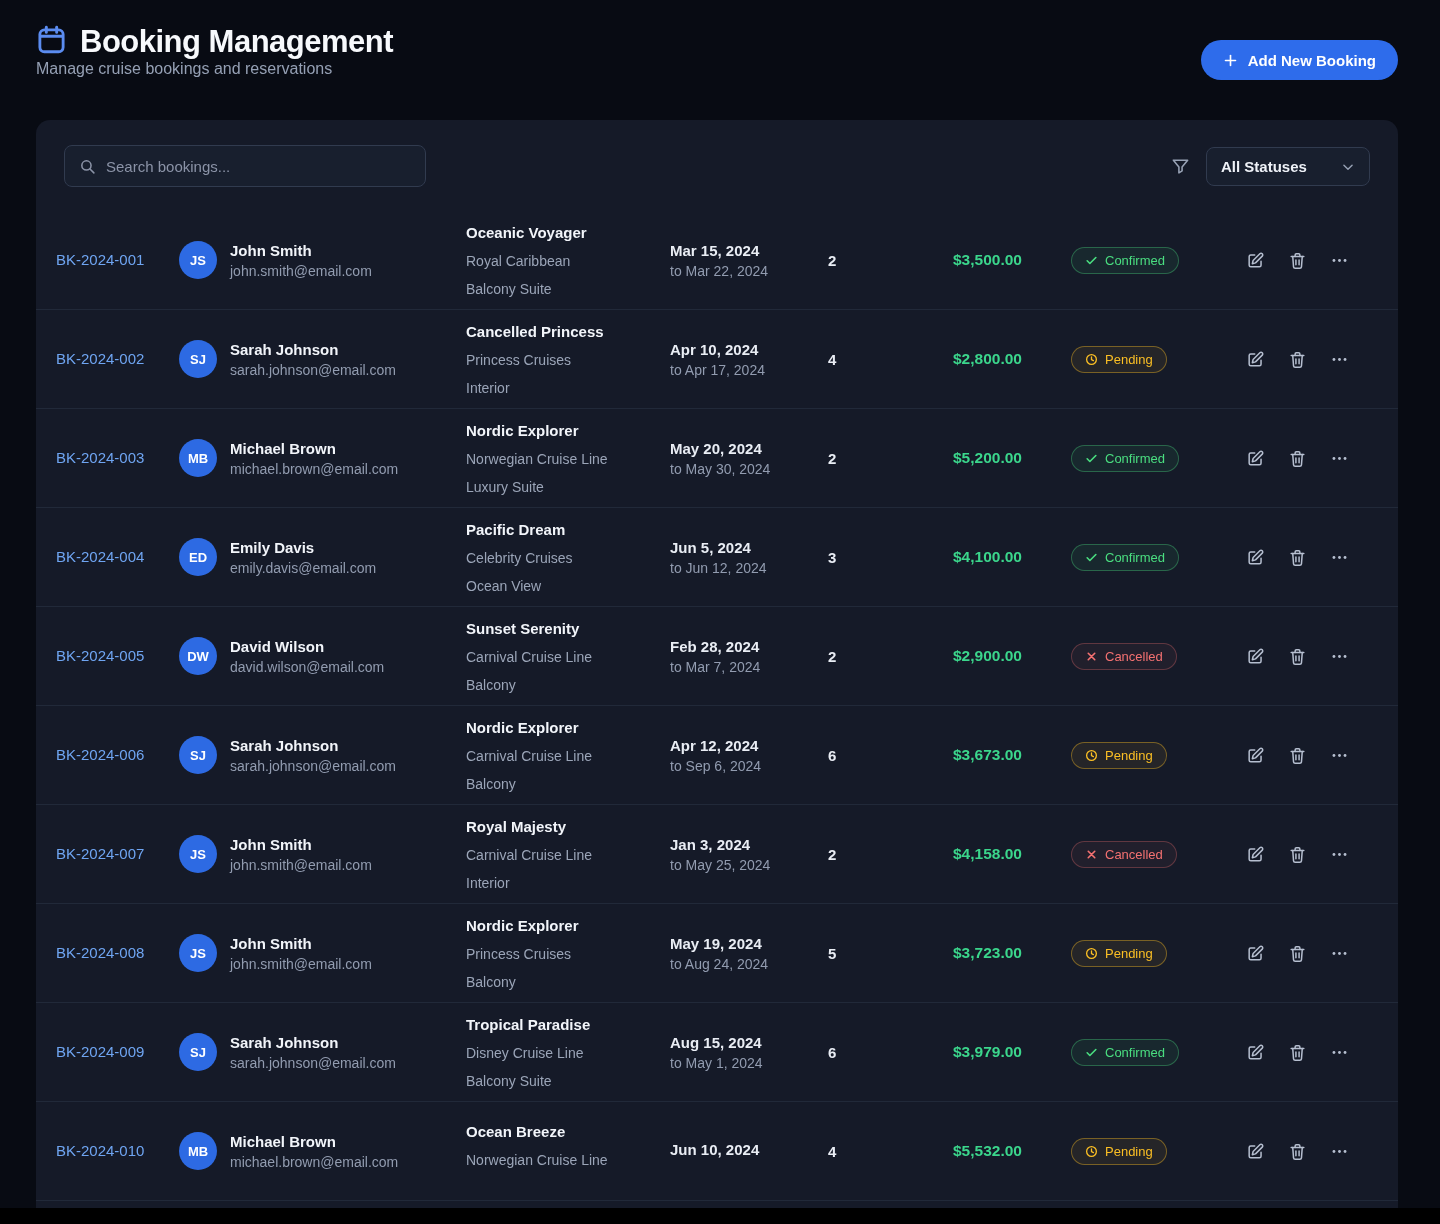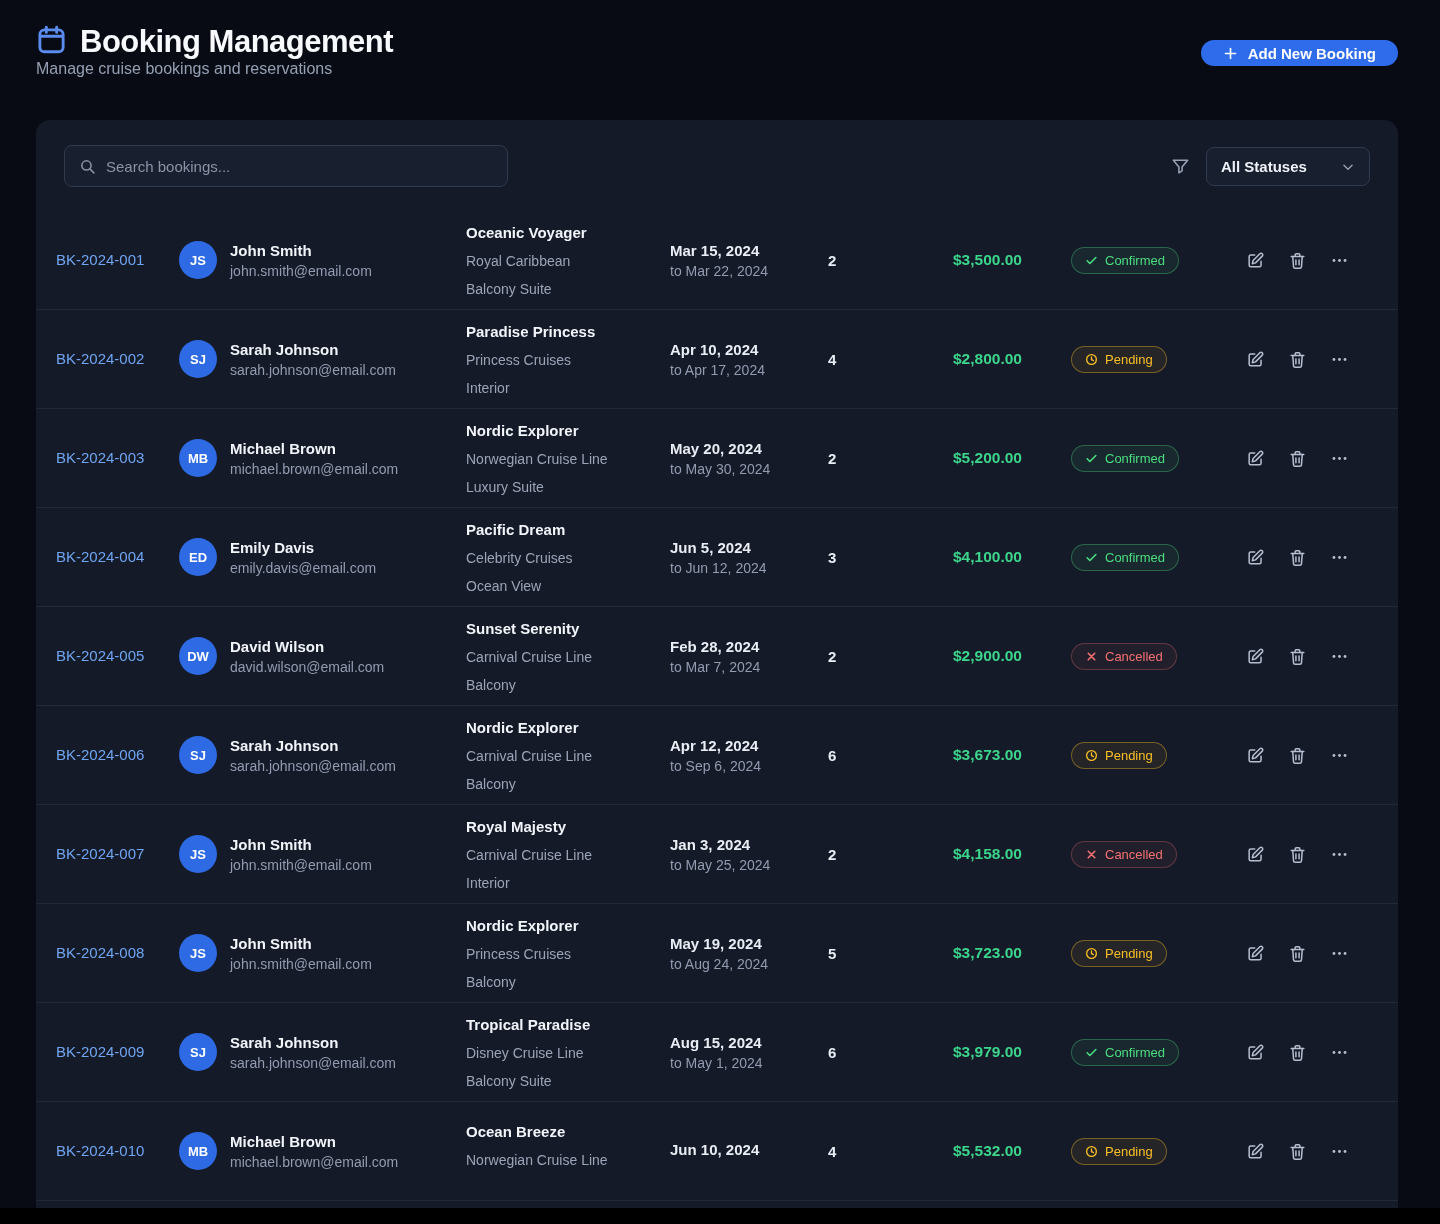--- a/index.html
+++ b/index.html
@@ -11,35 +11,35 @@
     font-family:"Liberation Sans","DejaVu Sans",sans-serif;
     color:#eef1f7;
   }
   
   .page-header { position:absolute; left:36px; top:24px; }
   .title-row { display:flex; align-items:flex-start; gap:13px; }
   .cal-icon { width:31px; height:31px; color:#5b8cf0; }
   .page-title { font-size:31px; font-weight:800; letter-spacing:-.5px; color:#f7f9fc; }
   .page-subtitle { margin-top:0; font-size:16px; color:#95a0b4; }
   .add-btn {
-    position:absolute; top:40px; right:42px; height:26px; padding:0 22px;
+    position:absolute; top:40px; right:42px; height:40px; padding:0 22px;
     display:flex; align-items:center; gap:10px;
     background:#2e6ceb; color:#fff; border:none; border-radius:20px;
     font-family:inherit; font-size:15px; font-weight:700; cursor:pointer;
   }
   .plus-icon { width:15px; height:15px; }
   
   .card {
     position:absolute; left:36px; top:120px; width:1362px; height:1136px;
     background:#151a28; border-radius:14px; overflow:hidden;
   }
   
   .toolbar { position:relative; height:91px; }
   .search-box {
-    position:absolute; left:28px; top:25px; width:444px; height:42px;
+    position:absolute; left:28px; top:25px; width:362px; height:42px;
     display:flex; align-items:center; gap:10px; padding:0 14px;
     background:#181f2e; border:1px solid #313b4f; border-radius:8px;
   }
   .search-icon { width:17px; height:17px; color:#8b93a7; flex:0 0 auto; }
   .search-input {
     flex:1; background:transparent; border:none; outline:none;
     font-family:inherit; font-size:15px; color:#dfe4ee;
   }
   .search-input::placeholder { color:#8b93a7; }
   .filter-group { position:absolute; right:28px; top:27px; display:flex; align-items:center; gap:16px; }
@@ -207,21 +207,21 @@
       <a class="id-link">BK-2024-002</a>
     </div>
     <div class="cell cell-customer">
       <div class="avatar">SJ</div>
       <div>
         <div class="cust-name">Sarah Johnson</div>
         <div class="cust-email">sarah.johnson@email.com</div>
       </div>
     </div>
     <div class="cell cell-cruise">
-      <div class="ship">Paradise Princess</div>
+      <div class="ship">Cancelled Princess</div>
       <div class="cruise-sub">Princess Cruises</div>
       <div class="cruise-sub">Interior</div>
     </div>
     <div class="cell cell-dates">
       <div class="date-start">Apr 10, 2024</div>
       <div class="date-end">to Apr 17, 2024</div>
     </div>
     <div class="cell cell-passengers">4</div>
     <div class="cell cell-amount">$2,800.00</div>
     <div class="cell cell-status">

